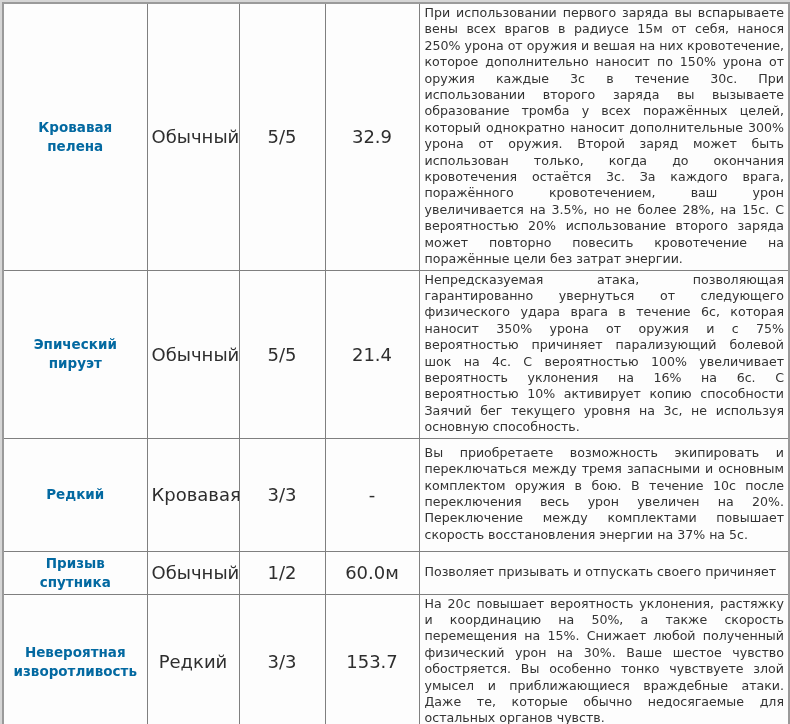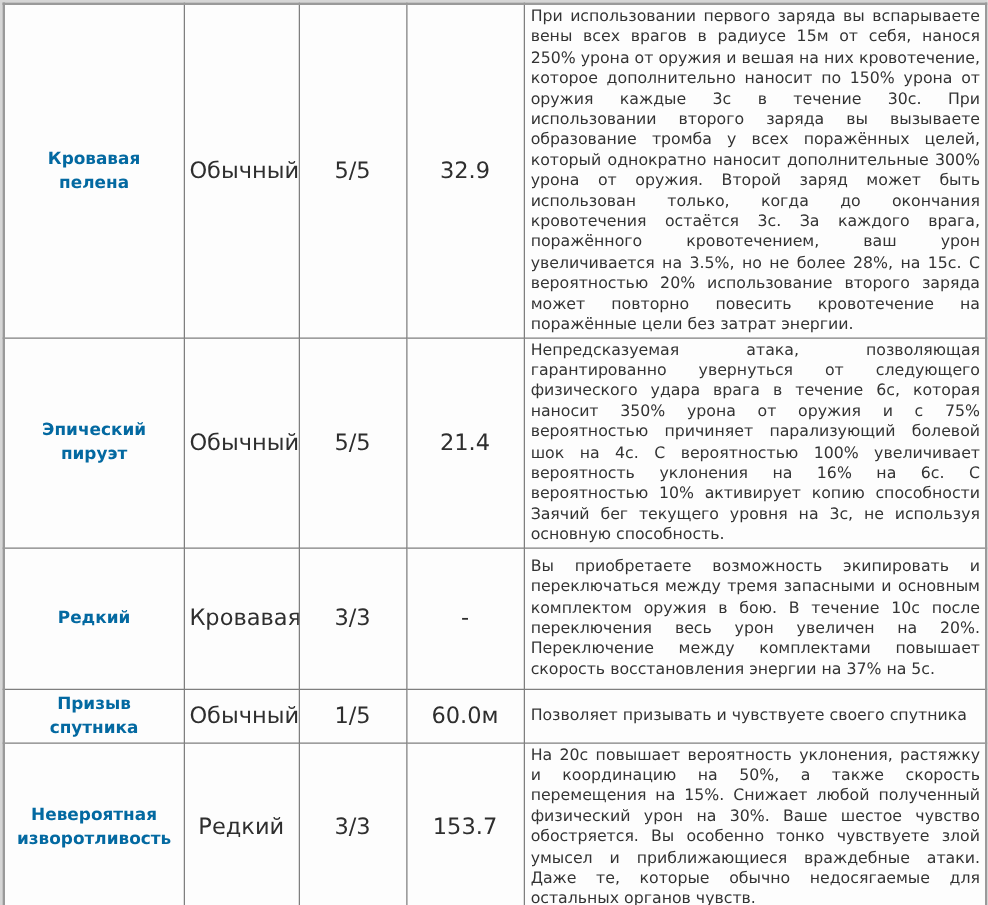--- a/index.html
+++ b/index.html
@@ -94,23 +94,23 @@
       <tr class="r3">
         <td class="name">Редкий</td>
         <td class="rarity">Кровавая</td>
         <td class="level">3/3</td>
         <td class="value">-</td>
         <td class="desc">Вы приобретаете возможность экипировать и переключаться между тремя запасными и основным комплектом оружия в бою. В течение 10с после переключения весь урон увеличен на 20%. Переключение между комплектами повышает скорость восстановления энергии на 37% на 5с.</td>
       </tr>
       <tr class="r4">
         <td class="name">Призыв спутника</td>
         <td class="rarity">Обычный</td>
-        <td class="level">1/5</td>
+        <td class="level">1/2</td>
         <td class="value">60.0м</td>
-        <td class="desc">Позволяет призывать и чувствуете своего спутника</td>
+        <td class="desc">Позволяет призывать и отпускать своего причиняет</td>
       </tr>
       <tr class="r5">
         <td class="name">Невероятная изворотливость</td>
         <td class="rarity">Редкий</td>
         <td class="level">3/3</td>
         <td class="value">153.7</td>
         <td class="desc">На 20с повышает вероятность уклонения, растяжку и координацию на 50%, а также скорость перемещения на 15%. Снижает любой полученный физический урон на 30%. Ваше шестое чувство обостряется. Вы особенно тонко чувствуете злой умысел и приближающиеся враждебные атаки. Даже те, которые обычно недосягаемые для остальных органов чувств.</td>
       </tr>
     </tbody>
   </table>

